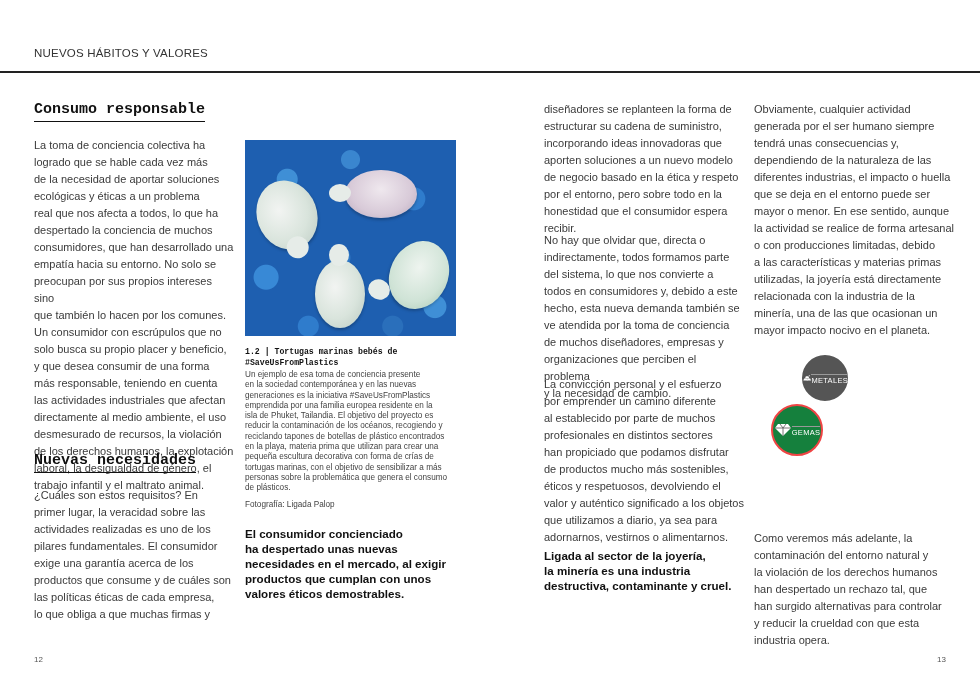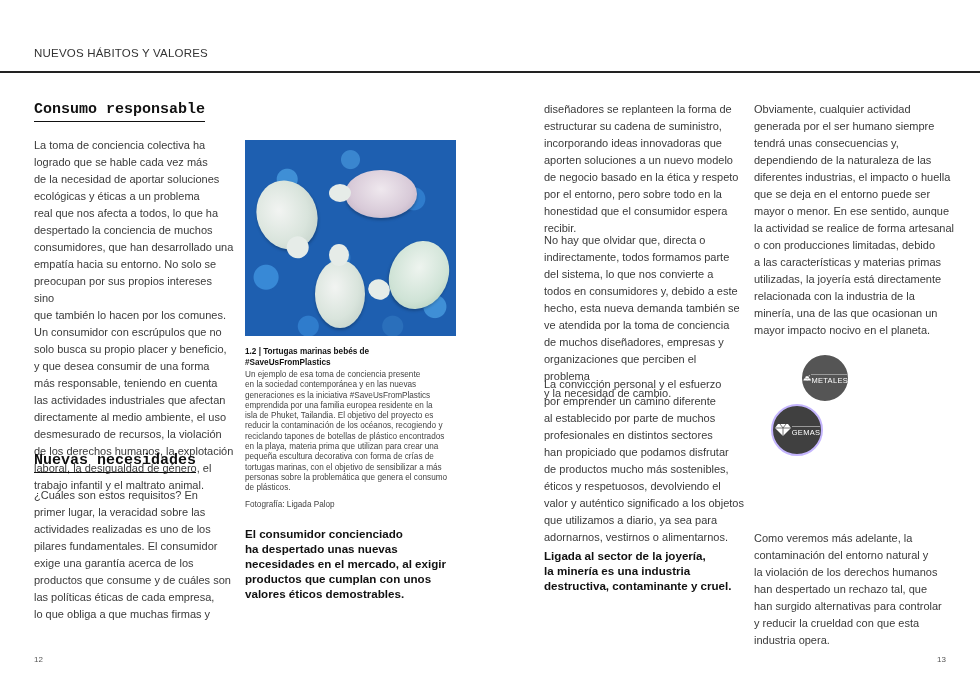--- a/index.html
+++ b/index.html
@@ -44,39 +44,39 @@
     }
     .turtle {
       position: absolute; border-radius: 50%;
       background: radial-gradient(ellipse at 40% 40%, #f2f4f2 0%, #d9e4dc 55%, #b9c8c0 100%);
       box-shadow: 0 2px 3px rgba(0,0,0,0.25);
     }
     .turtle .head { position: absolute; background: #e6ece8; border-radius: 50%; }
 
     .caption-title {
       position: absolute; left: 245px; top: 347px; width: 215px;
-      font-weight: bold; font-size: 8.2px; line-height: 10.5px; color: #111; white-space: pre-line;
+      font-weight: bold; font-size: 8.2px; line-height: 10.5px; color: #111; white-space: pre-line; font-family: Liberation Mono, monospace;
     }
     .caption-body {
       position: absolute; left: 245px; top: 370px; width: 220px;
       font-size: 8.2px; line-height: 10.3px; color: #444; white-space: pre-line;
     }
     .caption-credit {
       position: absolute; left: 245px; top: 500px;
       font-size: 8.2px; color: #444;
     }
 
     .page-num { position: absolute; top: 655px; font-size: 8px; color: #555; }
 
     
     .infographic { position: absolute; left: 770px; top: 350px; width: 170px; height: 145px; }
     .circle { position: absolute; border-radius: 50%; display: flex; flex-direction: row; align-items: center; justify-content: center; color: #fff; }
     .circle-main { left: 40px; top: 25px; width: 120px; height: 115px; background: #3e3e3e; }
     .circle-metales { left: 30px; top: 3px; width: 50px; height: 50px; background: #555; border: 2px solid #fff; }
-    .circle-gemas { left: 1px; top: 54px; width: 52px; height: 52px; background: #404040; border: 2px solid #c4b5fd; }
+    .circle-gemas { left: 1px; top: 54px; width: 52px; height: 52px; background: #15803d; border: 2px solid #ef4444; }
     .circle-label { font-size: 7.5px; letter-spacing: 0.3px; border-top: 0.8px solid #999; padding-top: 1px; margin-top: 2px; }
     .main-label { font-size: 10.5px; letter-spacing: 0.5px; border-top: 1px solid #aaa; padding-top: 2px; margin-top: 4px; }
   </style>
 </head>
 <body>
 
 <div class="running-head">NUEVOS HÁBITOS Y VALORES</div>
 <div class="rule"></div>
 
 <div class="heading" style="left:34px; top:101px;">Consumo responsable</div>

